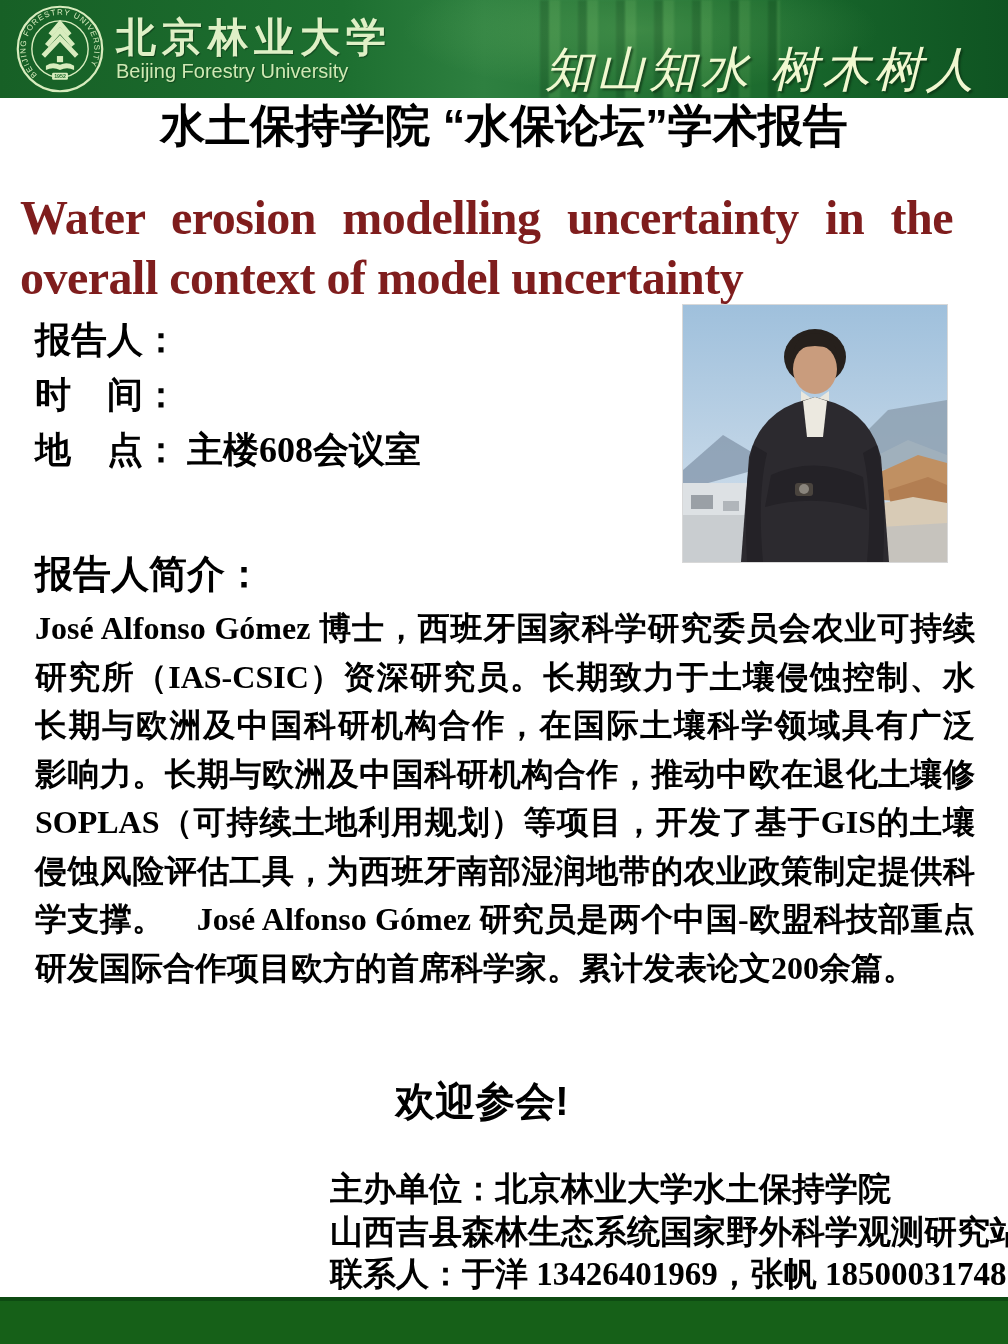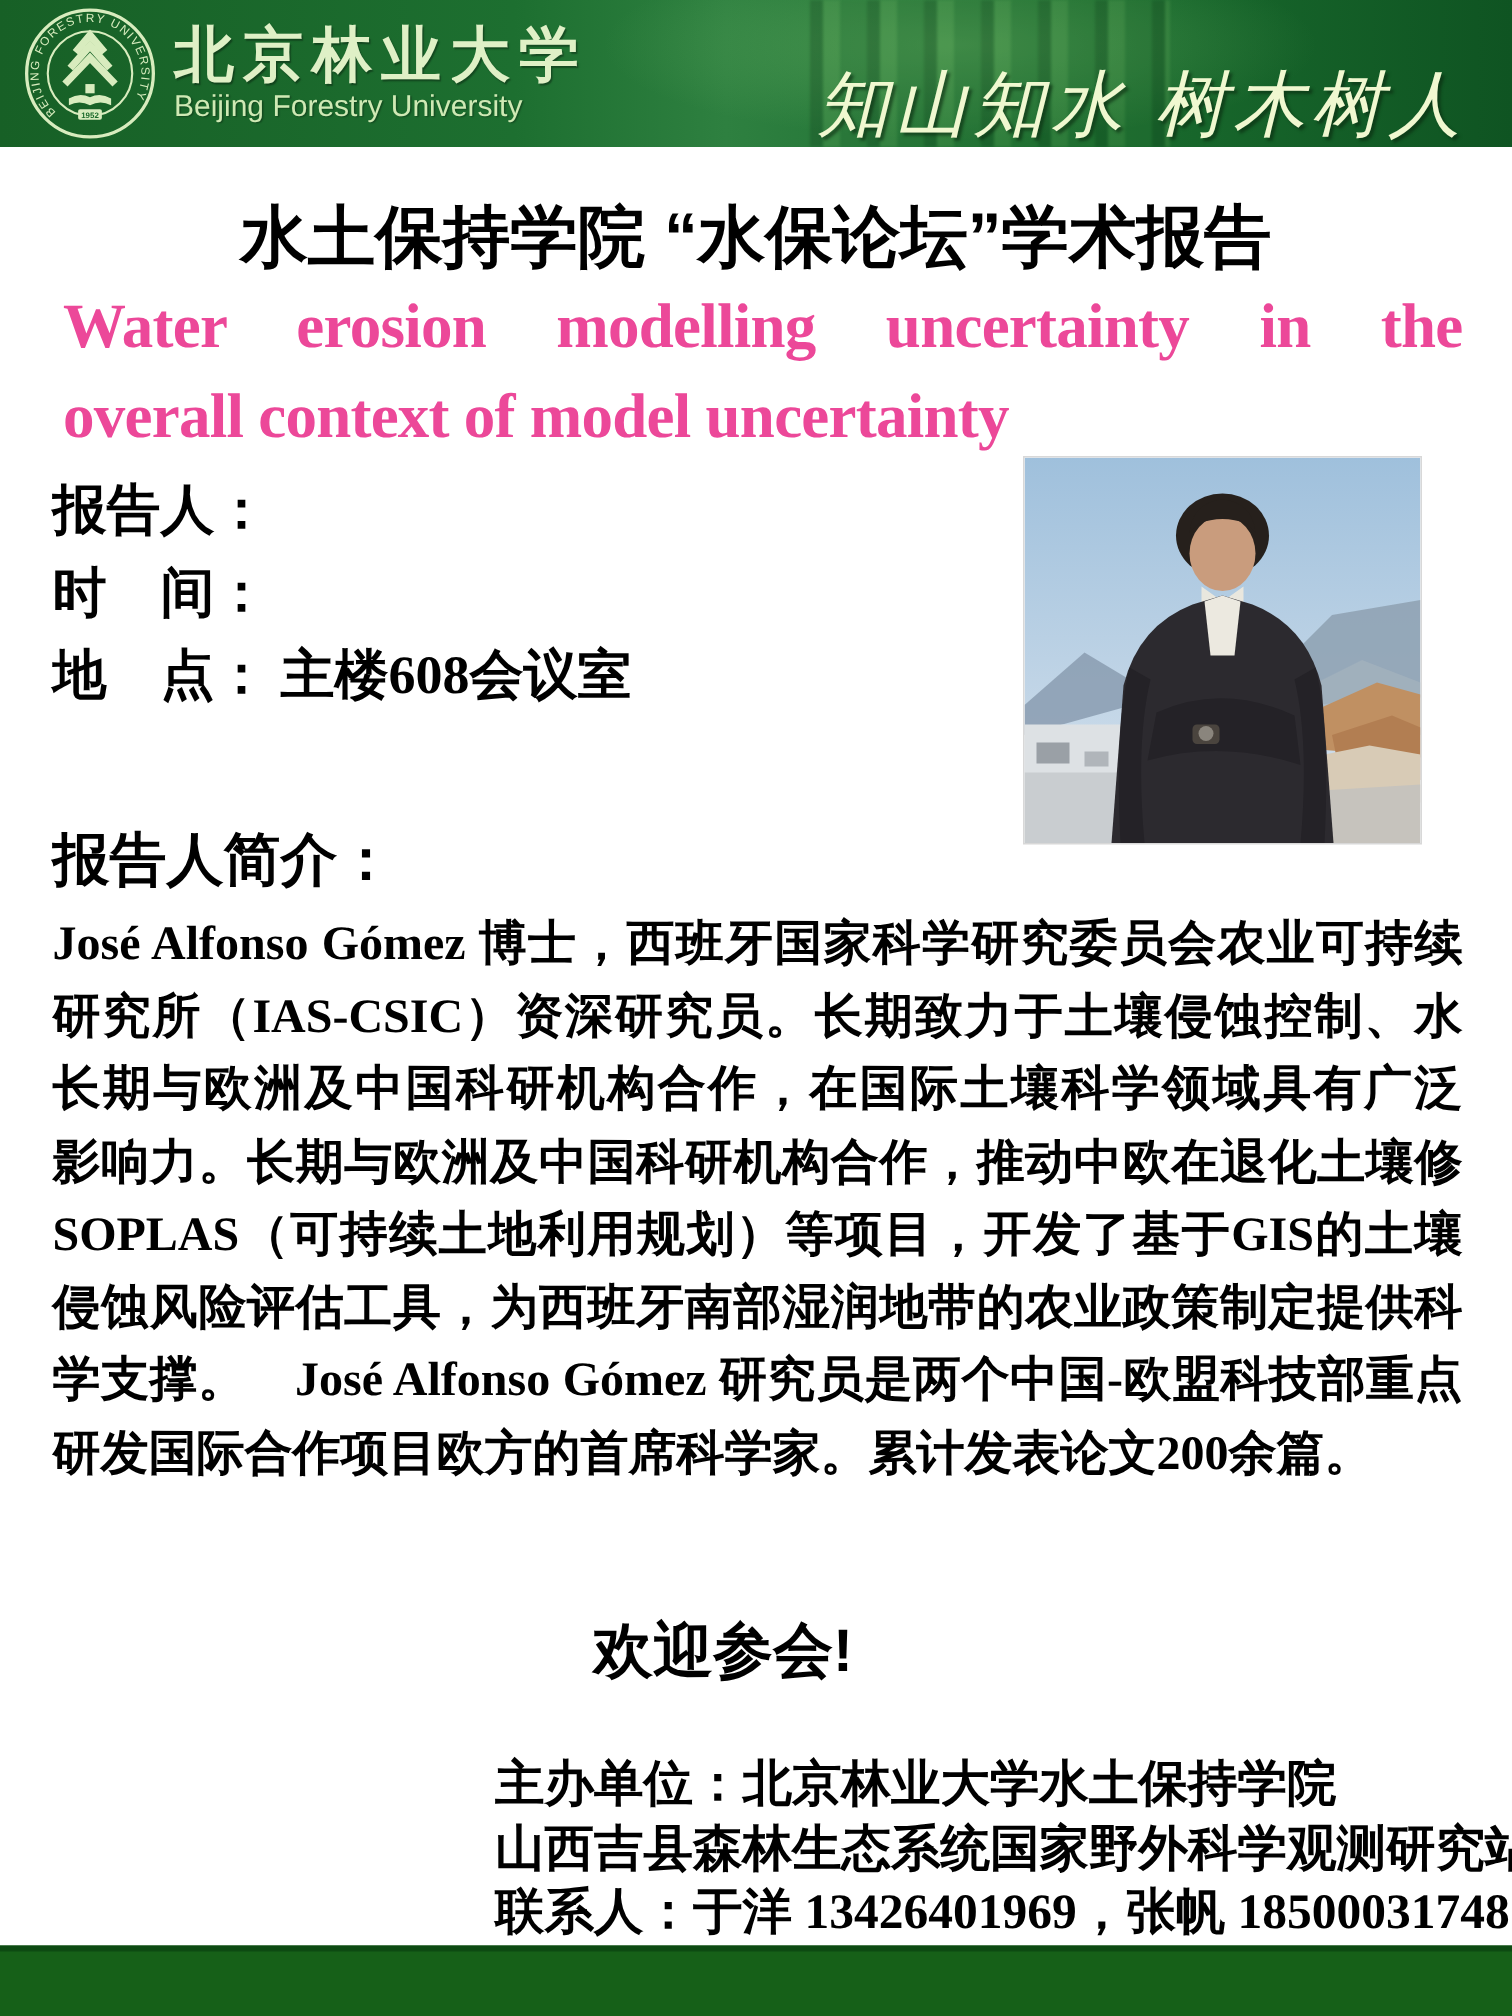--- a/index.html
+++ b/index.html
@@ -72,38 +72,38 @@
     letter-spacing: 4px;
     color: #f0f8d0;
     text-shadow: 2px 2px 2px rgba(10,40,15,0.6);
     font-style: italic;
     text-align: right;
   }
 
   
   .title-zh {
     position: absolute;
-    left: 0; top: 132px;
+    left: 0; top: 100px;
     width: 1008px;
     text-align: center;
     font-size: 45px;
     font-weight: bold;
     line-height: 52px;
     color: #000;
   }
   .title-en {
     position: absolute;
-    left: 42px; top: 188px;
+    left: 20px; top: 188px;
     width: 933px;
     font-family: "Liberation Serif", serif;
     font-weight: bold;
-    font-size: 42px;
+    font-size: 48px;
     line-height: 60px;
     letter-spacing: -0.5px;
-    color: #ec4899;
+    color: #7f1d1d;
   }
   .title-en .en-line1 {
     text-align: justify;
     text-align-last: justify;
   }
 
   
   .details {
     position: absolute;
     left: 35px; top: 315px;

